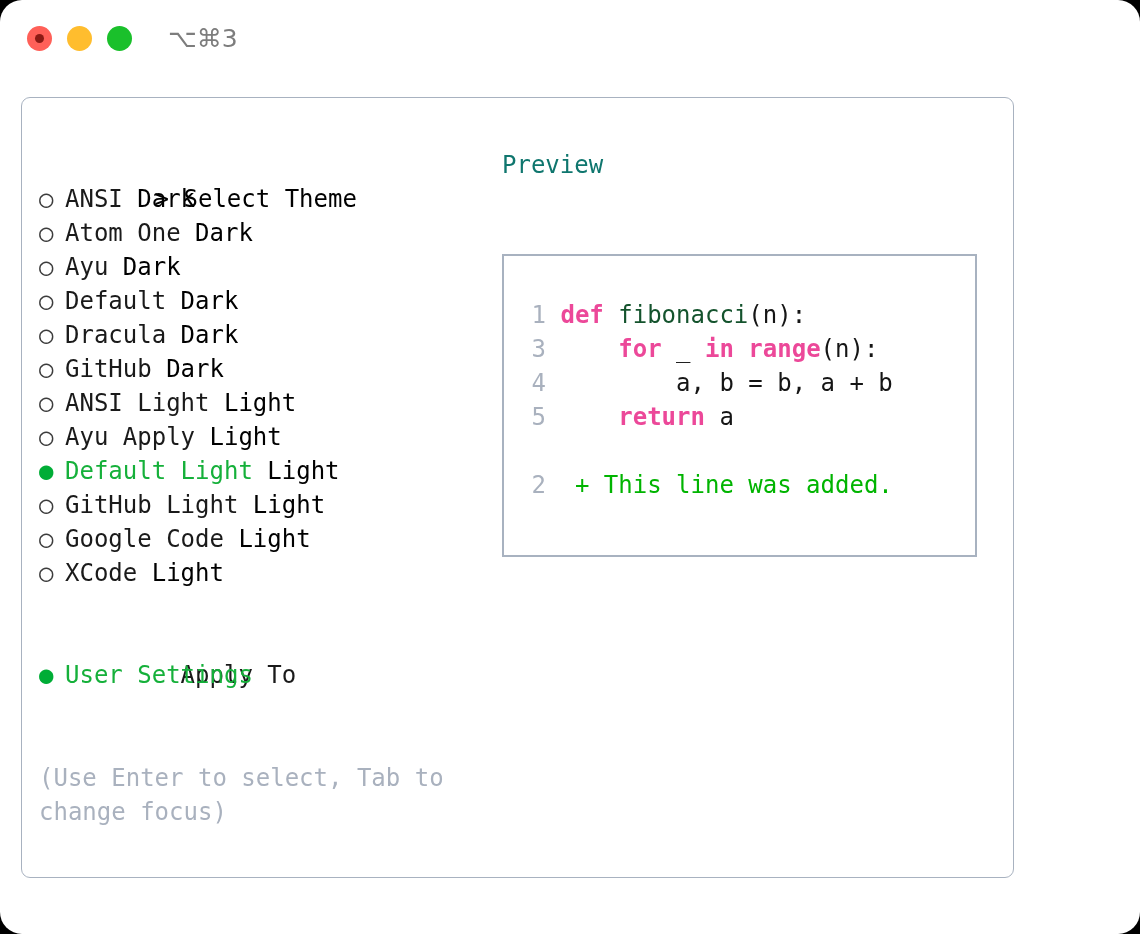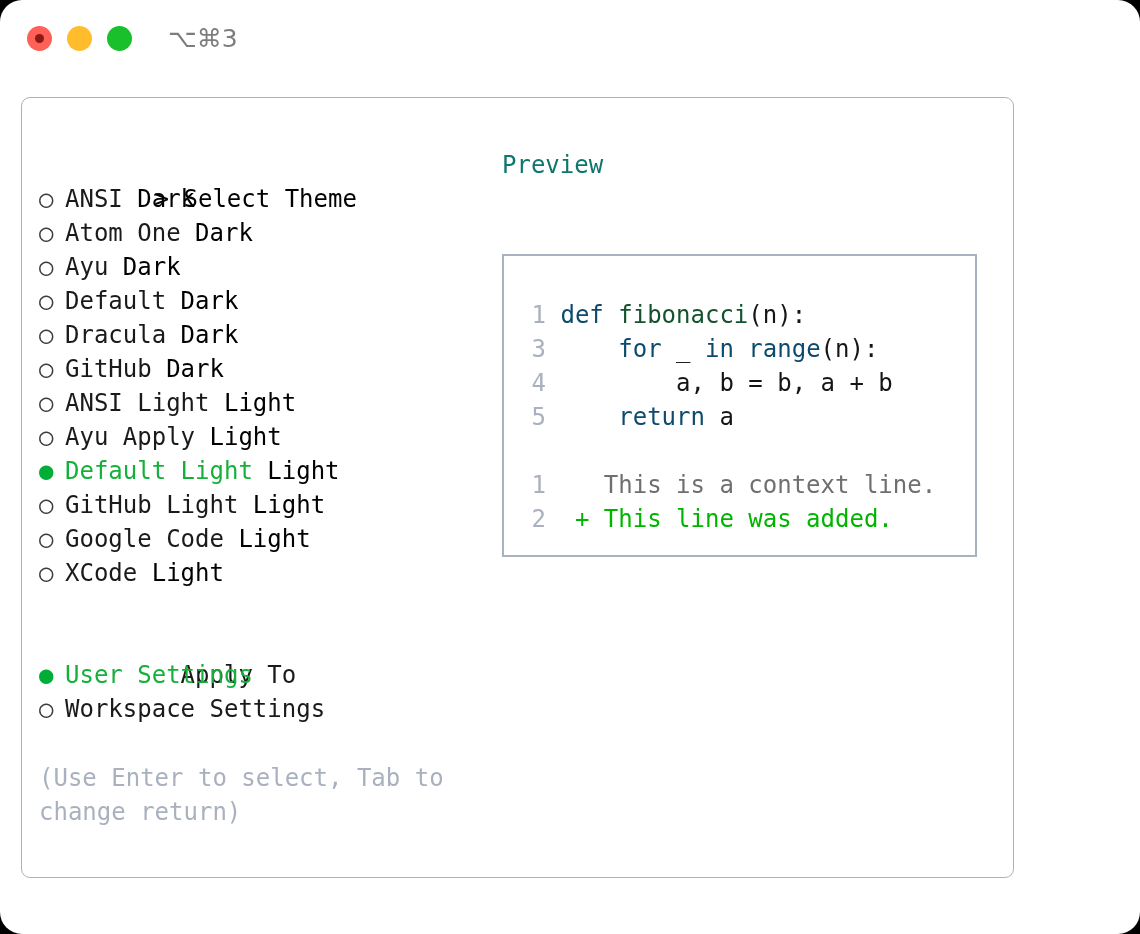--- a/index.html
+++ b/index.html
@@ -159,21 +159,21 @@
     line-height: 34px;
     white-space: pre;
   }
   .gutter {
     display: inline-block;
     width: 24px;
     text-align: right;
     color: #a9b1be;
   }
   .code-body { color: #151515; }
-  .kw  { color: #0c4a6e; }
+  .kw  { color: #ec4899; font-weight: bold; }
   .fn  { color: #14532d; }
   .ctx { color: #6f6f6f; }
   .del { color: #b00000; }
   .add { color: #00b400; }
   .blank-line { height: 34px; }
 </style>
 </head>
 <body>
 
 <div id="window">
@@ -206,39 +206,37 @@
           <div class="row"><span class="bullet bullet-empty">○</span><span class="name">XCode</span> <span class="variant">Light</span></div>
         </div>
 
       <div class="spacer-row"></div>
 
       <div class="row" style="padding-left:26px;">
         <span>Apply To</span>
       </div>
       <div id="apply-items">
           <div class="row selected"><span class="bullet">●</span><span class="name">User Settings</span></div>
-          <div class="row"><span class="bullet bullet-empty">○</span><span class="name">Workspace Settings</span></div>
         </div>
     </div>
 
-    <div id="hint">(Use Enter to select, Tab to change return)</div>
+    <div id="hint">(Use Enter to select, Tab to change focus)</div>
 
     <div id="preview-column">
       <div id="preview-title">Preview</div>
       <div id="code-box">
         <div id="code-inner">
           <div id="code-lines">
               <div class="code-line"><span class="gutter">1</span> <span class="kw">def </span><span class="fn">fibonacci</span><span class="code-body">(n):</span></div>
               <div class="code-line"><span class="gutter">3</span> <span class="code-body">    </span><span class="kw">for</span><span class="code-body"> _ </span><span class="kw">in</span><span class="code-body"> </span><span class="kw">range</span><span class="code-body">(n):</span></div>
               <div class="code-line"><span class="gutter">4</span> <span class="code-body">        a, b = b, a + b</span></div>
               <div class="code-line"><span class="gutter">5</span> <span class="code-body">    </span><span class="kw">return</span><span class="code-body"> a</span></div>
             </div>
           <div class="blank-line"></div>
           <div id="diff-lines">
-              <div class="code-line"><span class="gutter">1</span> <span class="ctx">   This is a context line.</span></div>
               <div class="code-line"><span class="gutter">2</span> <span class="add"> + This line was added.</span></div>
             </div>
         </div>
       </div>
     </div>
 
   </div>
 </div>
 
 </body></html>

